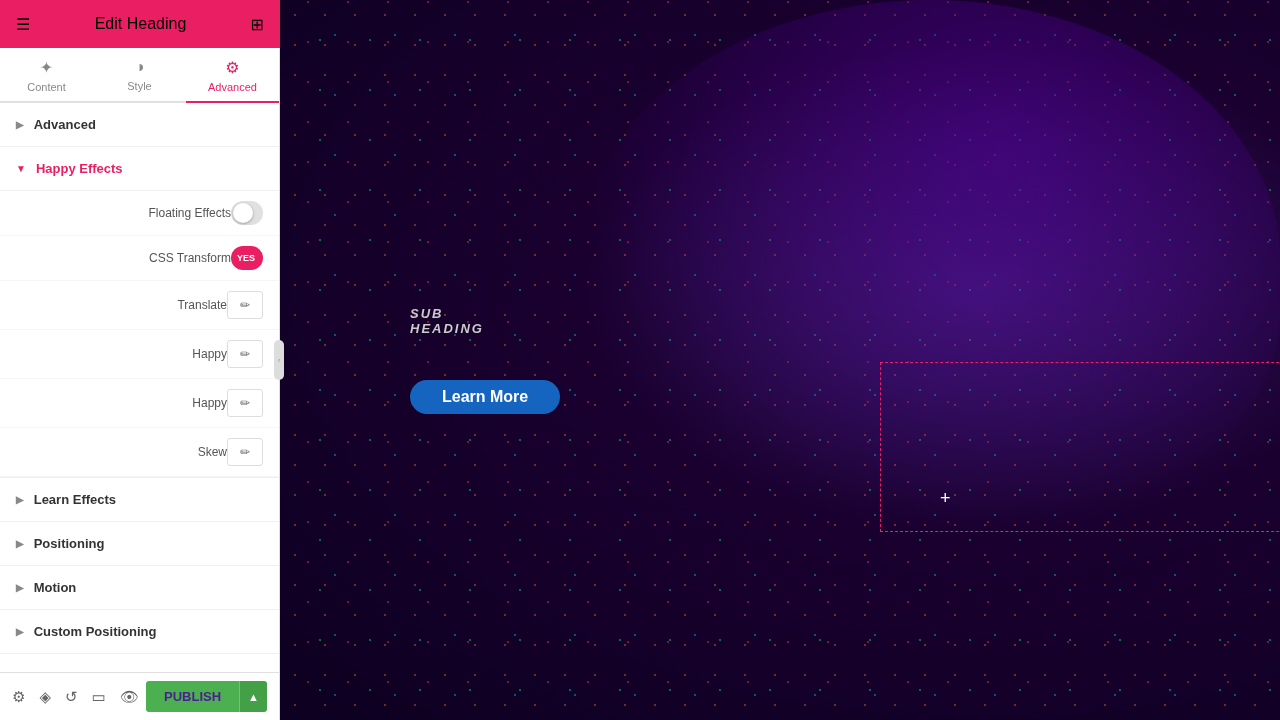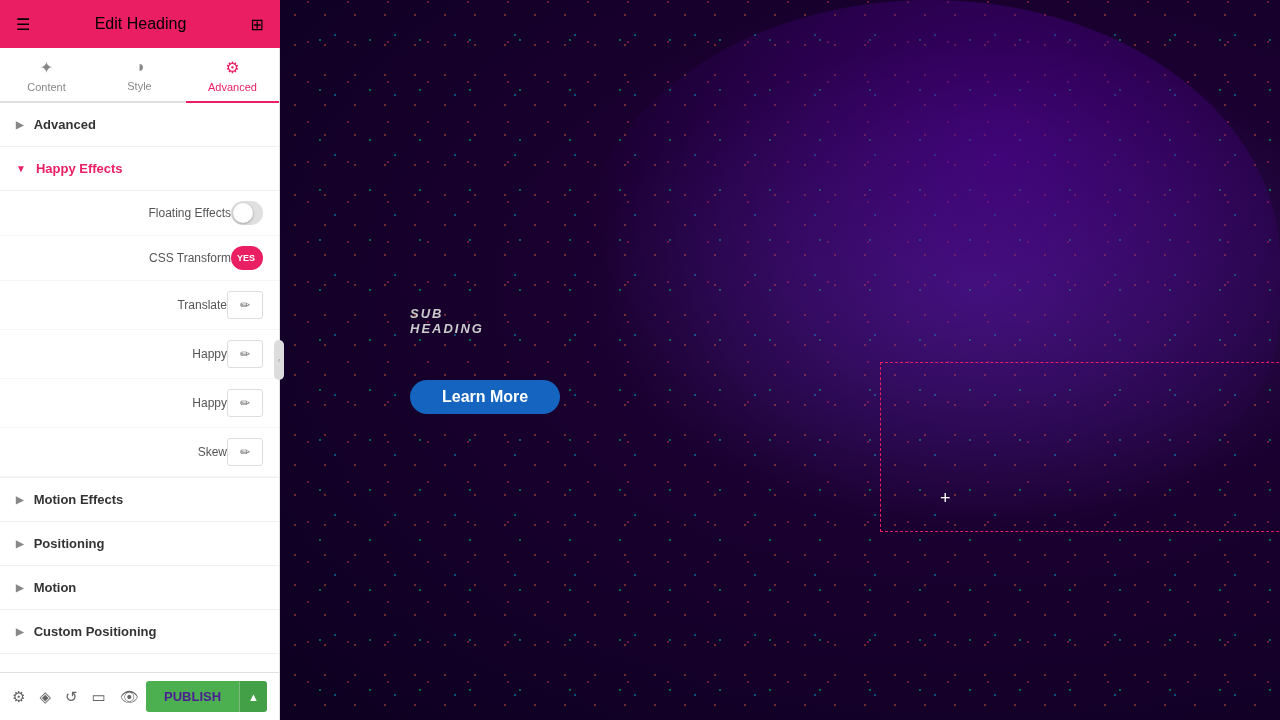--- a/index.html
+++ b/index.html
@@ -357,21 +357,21 @@
 
         <div class="prop-row">
           <span class="prop-label">Skew</span>
           <button class="edit-btn">✏</button>
         </div>
 
       </div>
 
       <div class="section-header">
         <span class="chevron">▶</span>
-        <span>Motion Effects</span>
+        <span>Learn Effects</span>
       </div>
 
       <div class="section-header">
         <span class="chevron">▶</span>
         <span>Positioning</span>
       </div>
 
       <div class="section-header">
         <span class="chevron">▶</span>
         <span>Motion</span>

